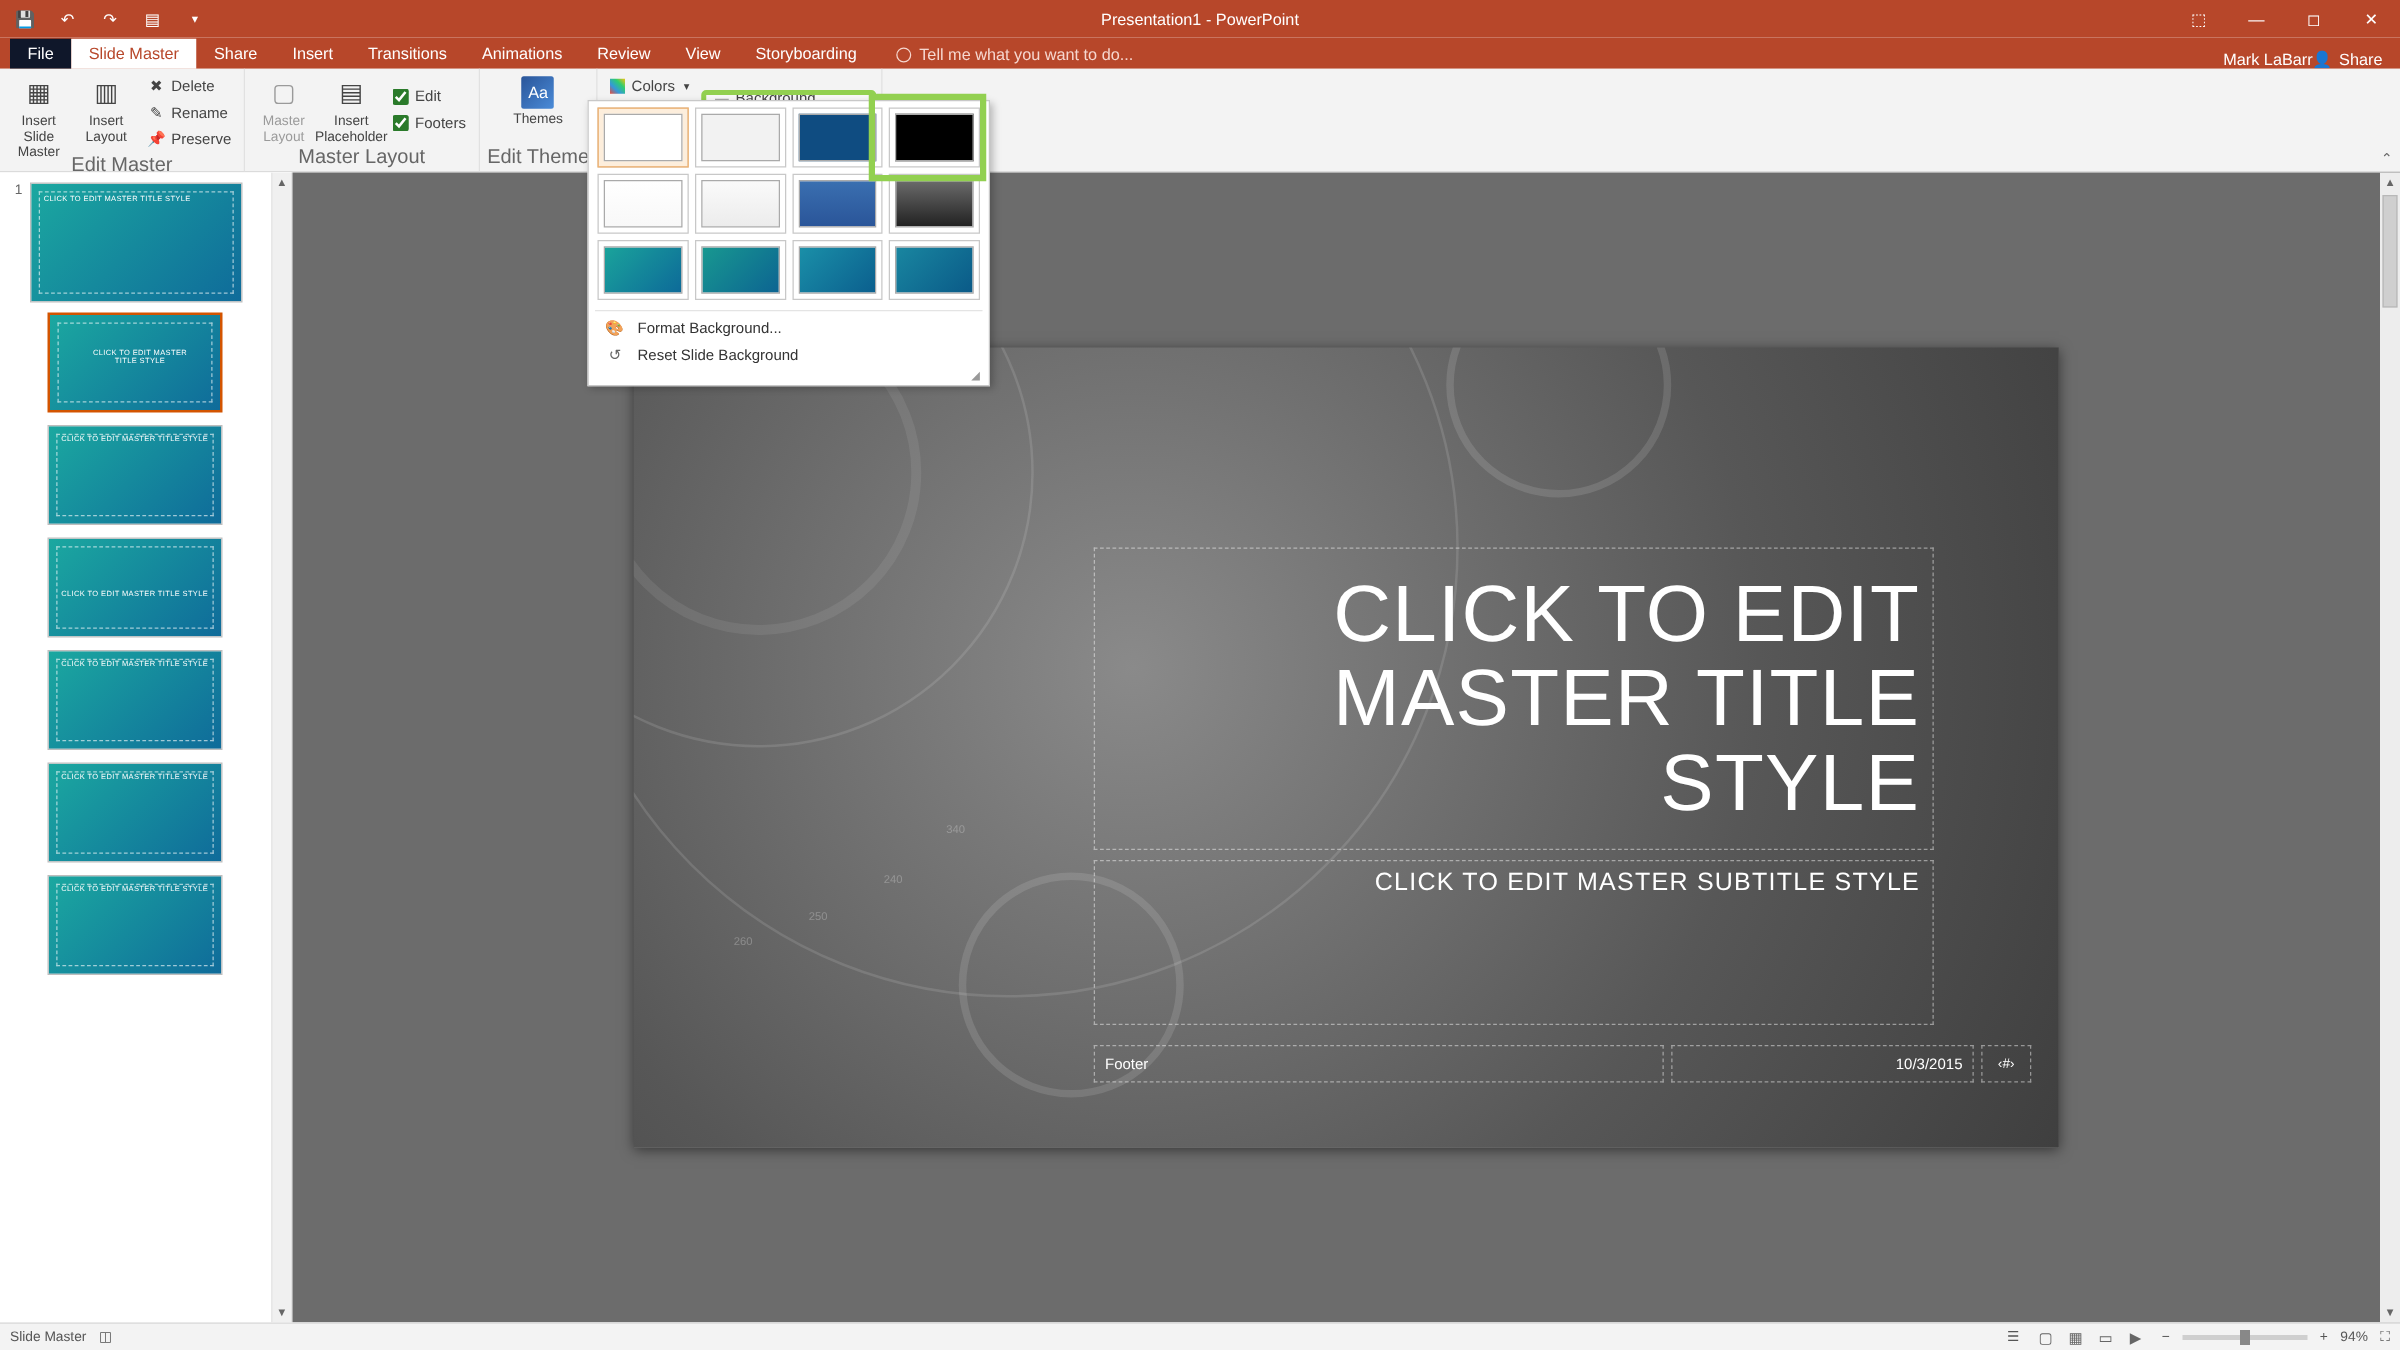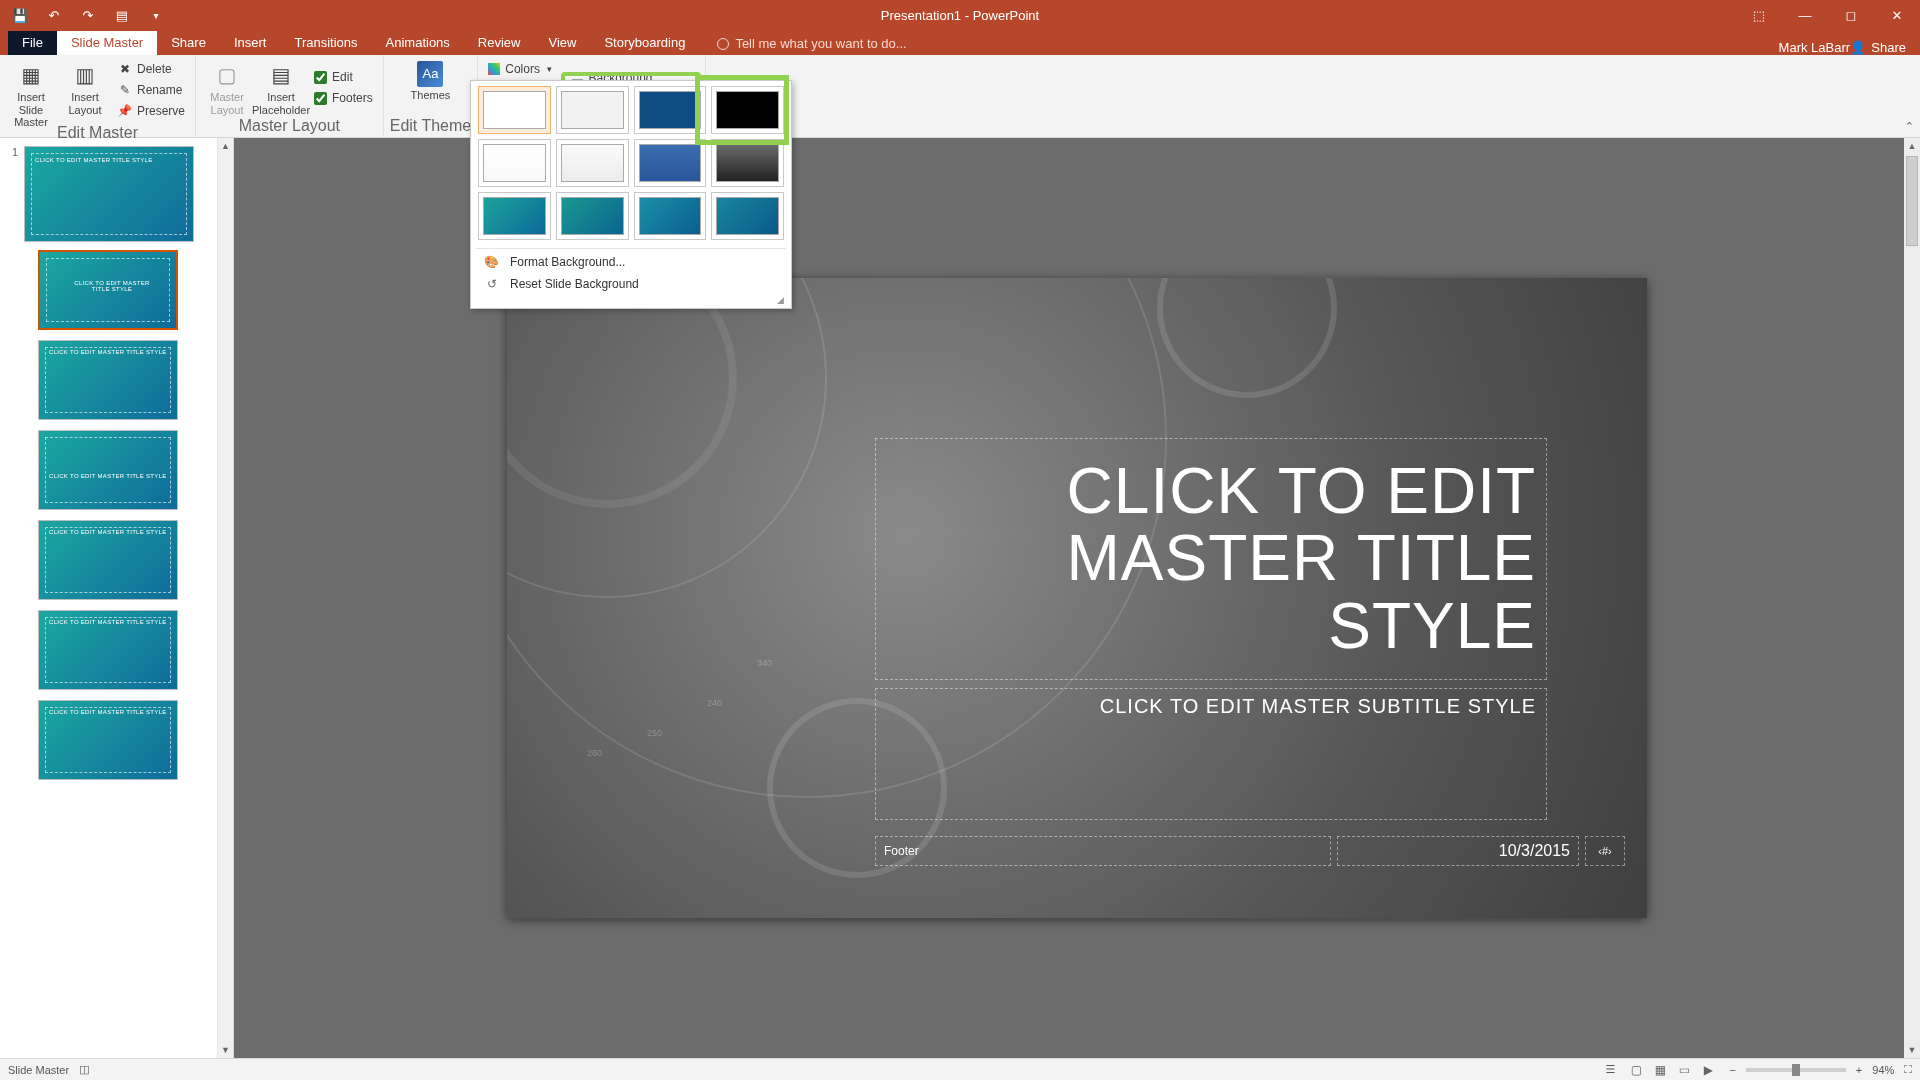--- a/index.html
+++ b/index.html
@@ -77,21 +77,21 @@
 .canvas-scroll-v .thumb-bar { position: absolute; left: 2px; right: 2px; top: 18px; height: 90px; background: #cfcfcf; border: 1px solid #b8b8b8; }
 
 .slide { width: 1140px; height: 640px; background: radial-gradient(circle at 35% 40%, #8a8a8a 0%, #575757 60%, #3f3f3f 100%); position: relative; box-shadow: 0 2px 10px rgba(0,0,0,0.5); overflow: hidden; color: #fff; }
 .deco-circle { position: absolute; border: 2px solid rgba(255,255,255,0.12); border-radius: 50%; }
 .ph { position: absolute; border: 1px dashed rgba(255,255,255,0.45); }
 .ph-title { left: 368px; top: 160px; width: 672px; height: 242px; display: flex; align-items: center; justify-content: flex-end; padding: 0 10px; }
 .title-txt { font-size: 64px; font-weight: 300; text-align: right; letter-spacing: 1px; line-height: 1.05; }
 .ph-sub { left: 368px; top: 410px; width: 672px; height: 132px; padding: 6px 10px; }
 .sub-txt { font-size: 20px; text-align: right; letter-spacing: 1px; }
 .ph-footer { left: 368px; bottom: 52px; width: 456px; height: 30px; display: flex; align-items: center; padding: 0 8px; font-size: 12px; }
-.ph-date { left: 830px; bottom: 52px; width: 242px; height: 30px; display: flex; align-items: center; justify-content: flex-end; padding: 0 8px; font-size: 16px; }
+.ph-date { left: 830px; bottom: 52px; width: 242px; height: 30px; display: flex; align-items: center; justify-content: flex-end; padding: 0 8px; font-size: 12px; }
 .ph-num { left: 1078px; bottom: 52px; width: 40px; height: 30px; display: flex; align-items: center; justify-content: center; font-size: 11px; }
 
 
 .statusbar { position: absolute; left: 0; right: 0; bottom: 0; height: 22px; background: #f3f3f3; border-top: 1px solid #d9d9d9; display: flex; align-items: center; font-size: 11px; color: #555; padding: 0 8px; }
 .status-right { margin-left: auto; display: flex; align-items: center; gap: 10px; }
 .view-btns { display: flex; gap: 2px; }
 .view-btn { width: 22px; height: 18px; border: 1px solid transparent; display: flex; align-items: center; justify-content: center; font-size: 12px; color: #666; }
 .zoom-slider { width: 100px; height: 4px; background: #cfcfcf; position: relative; }
 .zoom-thumb { position: absolute; width: 8px; height: 12px; background: #888; top: -4px; left: 46px; }
 .tick-label { position: absolute; color: rgba(255,255,255,0.25); font-size: 9px; }

